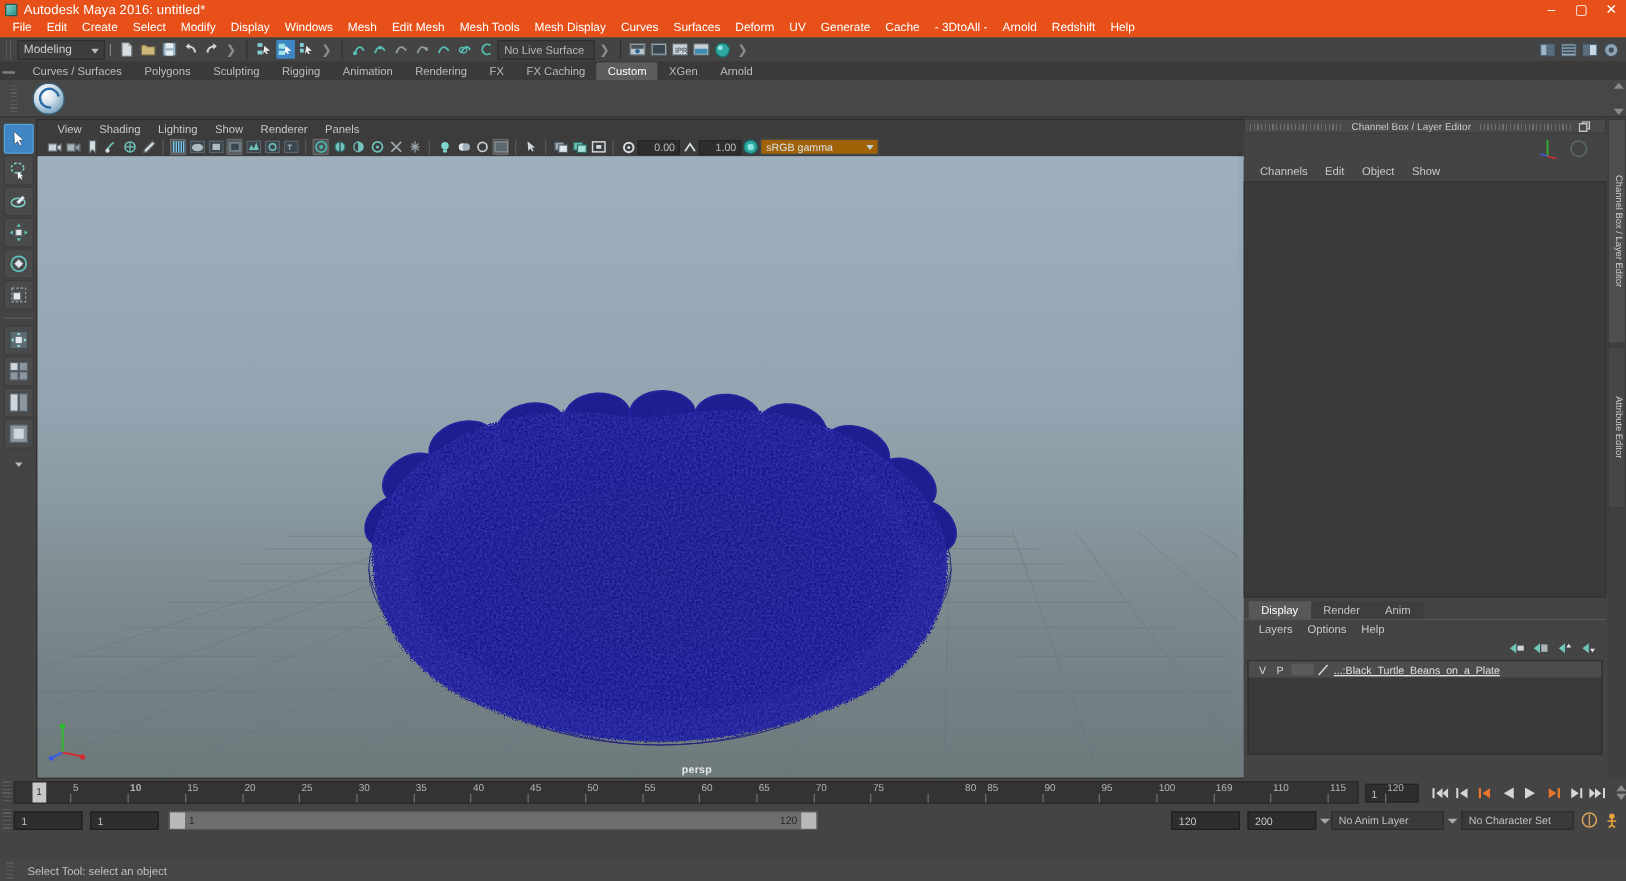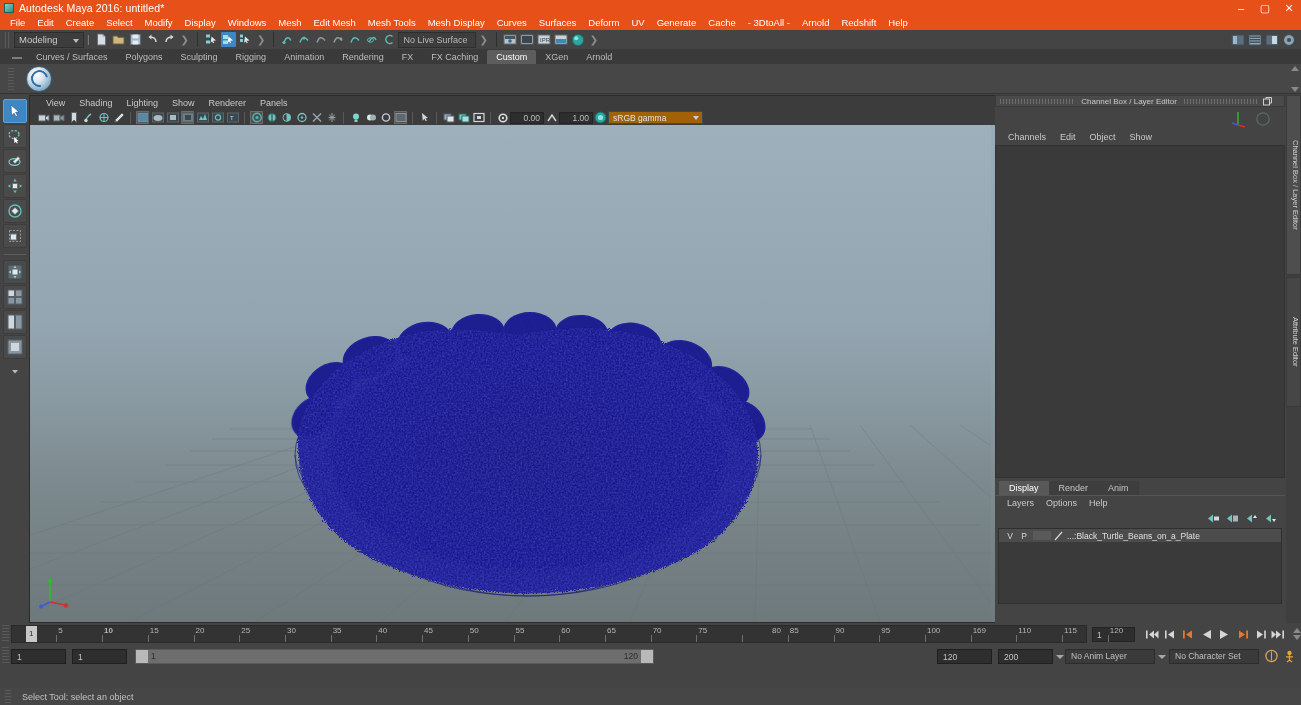--- a/index.html
+++ b/index.html
@@ -67,21 +67,21 @@
   .livefield {
     width:78px; height:16px; background:#3d3d3d; border:1px solid #2e2e2e;
     font-size:9px; color:#b8b8b8; display:flex; align-items:center; padding-left:4px;
   }
   .arrowmark { color:#8d8d8d; font-size:10px; padding:0 3px; }
   .statusline .right-icons { margin-left:auto; display:flex; padding-right:4px; }
 
   
   .shelftabs {
     position:absolute; left:0; top:50px; width:1301px; height:14px;
-    background:#3a3a3a; display:flex; align-items:flex-end; padding-left:10px;
+    background:#3a3a3a; display:flex; align-items:flex-end; 
   }
   .shelftabs .dash { width:10px; height:2px; background:#7d7d7d; margin:0 5px 5px 2px; }
   .stab {
     font-size:9px; color:#bdbdbd; padding:2px 9px 2px 9px; line-height:10px;
     background:#3a3a3a; border-top-left-radius:2px; border-top-right-radius:2px;
     white-space:nowrap;
   }
   .stab.sel { background:#5d5d5d; color:#ffffff; }
 
   
@@ -181,21 +181,21 @@
   .ltab.sel { background:#585858; color:#ffffff; }
   .layer-menubar { height:14px; display:flex; align-items:center; padding-left:6px; }
   .layer-menubar .lm { font-size:9px; color:#c9c9c9; padding:0 6px; }
   .layer-btnrow { height:16px; display:flex; align-items:center; justify-content:flex-end; padding-right:8px; gap:6px; }
   .lbtn { width:13px; height:11px; position:relative; }
   .layer-list { background:#3a3a3a; border:1px solid #2f2f2f; height:76px; margin:2px 3px 0 3px; }
   .layer-row { display:flex; align-items:center; height:13px; background:#4c4c4c; padding-left:4px; }
   .lcell { width:14px; font-size:8.5px; color:#d6d6d6; text-align:center; }
   .lcell.blank { width:18px; height:9px; background:#5a5a5a; margin:0 2px; }
   .ldiag { width:12px; height:10px; position:relative; margin-right:2px;}
-  .lname { font-size:8.5px; color:#e0e0e0; white-space:nowrap; }
+  .lname { font-size:8.5px; color:#e0e0e0; white-space:nowrap;text-decoration:underline; }
 
   
   .dock-tabs { position:absolute; left:1286px; top:95px; width:15px; height:528px; background:#3f3f3f; }
   .vtab {
     position:absolute; left:0; width:15px; background:#4e4e4e; border:1px solid #3a3a3a;
     writing-mode:vertical-rl; text-orientation:mixed;
     font-size:7.5px; color:#d2d2d2; text-align:center; padding:4px 0;
   }
 
   
@@ -903,20 +903,21 @@
       <div class="axis-gizmo">
         <svg width="34" height="34" viewBox="0 0 34 34">
           <line x1="12" y1="26" x2="12" y2="6" stroke="#2fbb2f" stroke-width="1.6"></line>
           <line x1="12" y1="26" x2="4" y2="30" stroke="#3b5ce0" stroke-width="1.6"></line>
           <line x1="12" y1="26" x2="27" y2="29" stroke="#d03030" stroke-width="1.6"></line>
           <circle cx="12" cy="5" r="2.2" fill="#2fbb2f"></circle>
           <circle cx="28" cy="29.5" r="2.2" fill="#d03030"></circle>
           <circle cx="3" cy="30.5" r="2" fill="#3b5ce0"></circle>
         </svg>
       </div>
+      <div class="persp-label">persp</div>
     </div>
   </div>
 
   <div class="rightpanel">
     <div class="rp-titlebar">
       <div class="dots"></div>
       <div class="rt-label">Channel Box / Layer Editor</div>
       <div class="dots"></div>
       <div class="wbtn">
         <svg width="9" height="9" viewBox="0 0 9 9">

